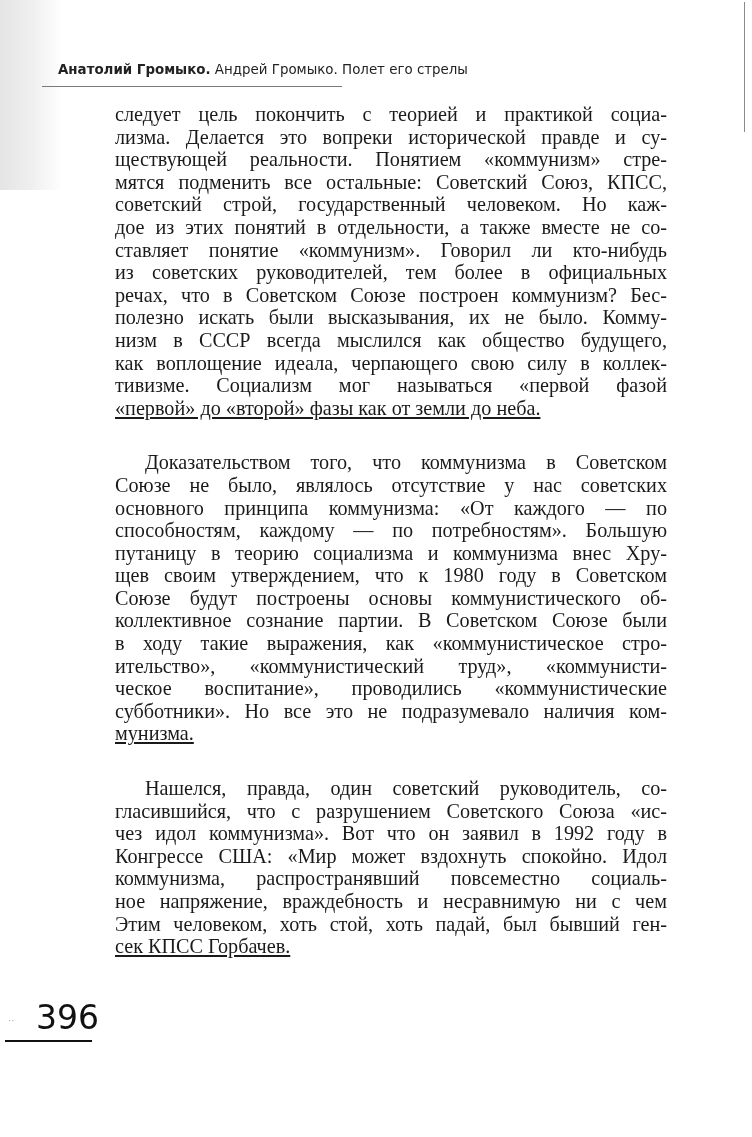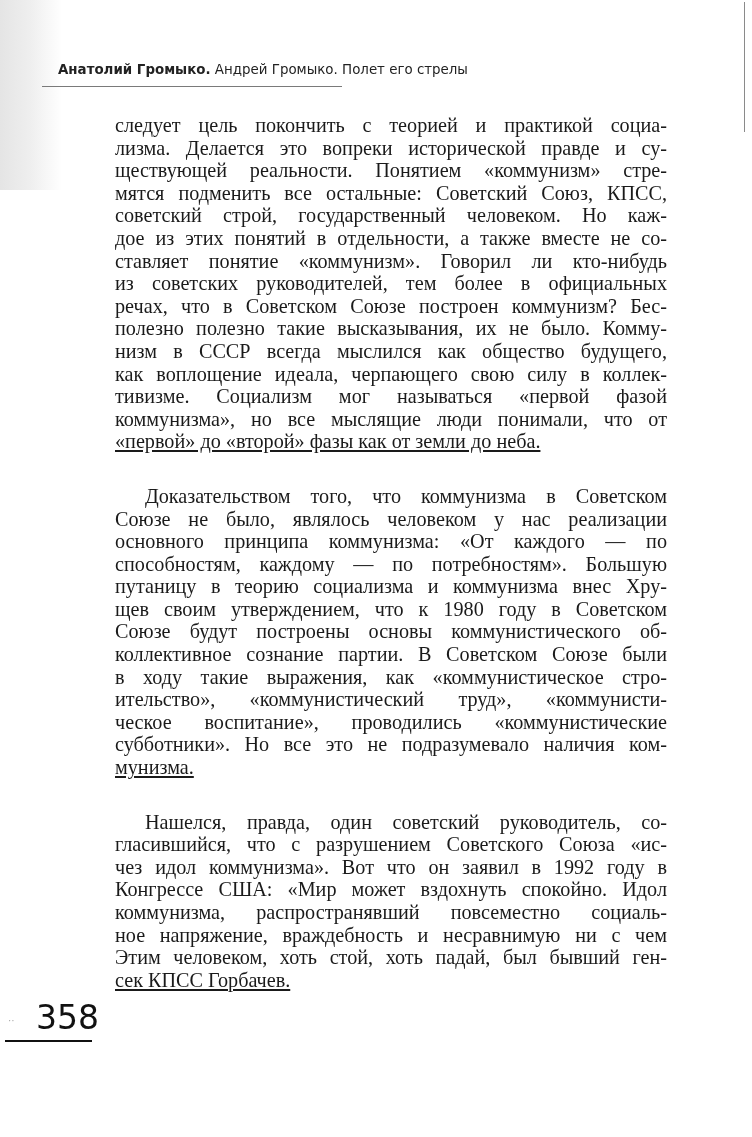--- a/index.html
+++ b/index.html
@@ -23,21 +23,21 @@
       font-family: "DejaVu Sans", "Liberation Sans", sans-serif;
       font-size: 13.4px; color: #222;
       white-space: nowrap;
     }
     .running-head b { font-weight: bold; margin-left: 16px; }
     .head-rule {
       position: absolute; left: 42px; top: 86px; width: 300px; height: 1px;
       background: #7a7a7a;
     }
     .body-text {
-      position: absolute; left: 115px; top: 114px; width: 552px;
+      position: absolute; left: 115px; top: 103px; width: 552px;
       font-size: 20.2px; line-height: 22.6px;
     }
     .line {
       display: block; white-space: nowrap;
       text-align: justify; text-align-last: justify;
       height: 22.6px;
     }
     .line.indent { padding-left: 30px; margin-top: 32px; }
     .line.last { text-align-last: left; text-decoration: underline; }
     .page-number {
@@ -69,28 +69,27 @@
 <div class="body-text">
   <span class="line">следует цель покончить с теорией и практикой социа-</span>
   <span class="line">лизма. Делается это вопреки исторической правде и су-</span>
   <span class="line">ществующей реальности. Понятием «коммунизм» стре-</span>
   <span class="line">мятся подменить все остальные: Советский Союз, КПСС,</span>
   <span class="line">советский строй, государственный человеком. Но каж-</span>
   <span class="line">дое из этих понятий в отдельности, а также вместе не со-</span>
   <span class="line">ставляет понятие «коммунизм». Говорил ли кто-нибудь</span>
   <span class="line">из советских руководителей, тем более в официальных</span>
   <span class="line">речах, что в Советском Союзе построен коммунизм? Бес-</span>
-  <span class="line">полезно полезно такие высказывания, их не было. Комму-</span>
+  <span class="line">полезно искать были высказывания, их не было. Комму-</span>
   <span class="line">низм в СССР всегда мыслился как общество будущего,</span>
   <span class="line">как воплощение идеала, черпающего свою силу в коллек-</span>
   <span class="line">тивизме. Социализм мог называться «первой фазой</span>
-  <span class="line">коммунизма», но все мыслящие люди понимали, что от</span>
   <span class="line last">«первой» до «второй» фазы как от земли до неба.</span>
   <span class="line indent">Доказательством того, что коммунизма в Советском</span>
-  <span class="line">Союзе не было, являлось человеком у нас реализации</span>
+  <span class="line">Союзе не было, являлось отсутствие у нас советских</span>
   <span class="line">основного принципа коммунизма: «От каждого — по</span>
   <span class="line">способностям, каждому — по потребностям». Большую</span>
   <span class="line">путаницу в теорию социализма и коммунизма внес Хру-</span>
   <span class="line">щев своим утверждением, что к 1980 году в Советском</span>
   <span class="line">Союзе будут построены основы коммунистического об-</span>
   <span class="line">коллективное сознание партии. В Советском Союзе были</span>
   <span class="line">в ходу такие выражения, как «коммунистическое стро-</span>
   <span class="line">ительство», «коммунистический труд», «коммунисти-</span>
   <span class="line">ческое воспитание», проводились «коммунистические</span>
   <span class="line">субботники». Но все это не подразумевало наличия ком-</span>
@@ -99,14 +98,14 @@
   <span class="line">гласившийся, что с разрушением Советского Союза «ис-</span>
   <span class="line">чез идол коммунизма». Вот что он заявил в 1992 году в</span>
   <span class="line">Конгрессе США: «Мир может вздохнуть спокойно. Идол</span>
   <span class="line">коммунизма, распространявший повсеместно социаль-</span>
   <span class="line">ное напряжение, враждебность и несравнимую ни с чем</span>
   <span class="line">Этим человеком, хоть стой, хоть падай, был бывший ген-</span>
   <span class="line last">сек КПСС Горбачев.</span>
 </div>
 
 <div class="page-dots">··</div>
-<div class="page-number">358</div>
+<div class="page-number">396</div>
 <div class="page-rule"></div>
 
 </body></html>

